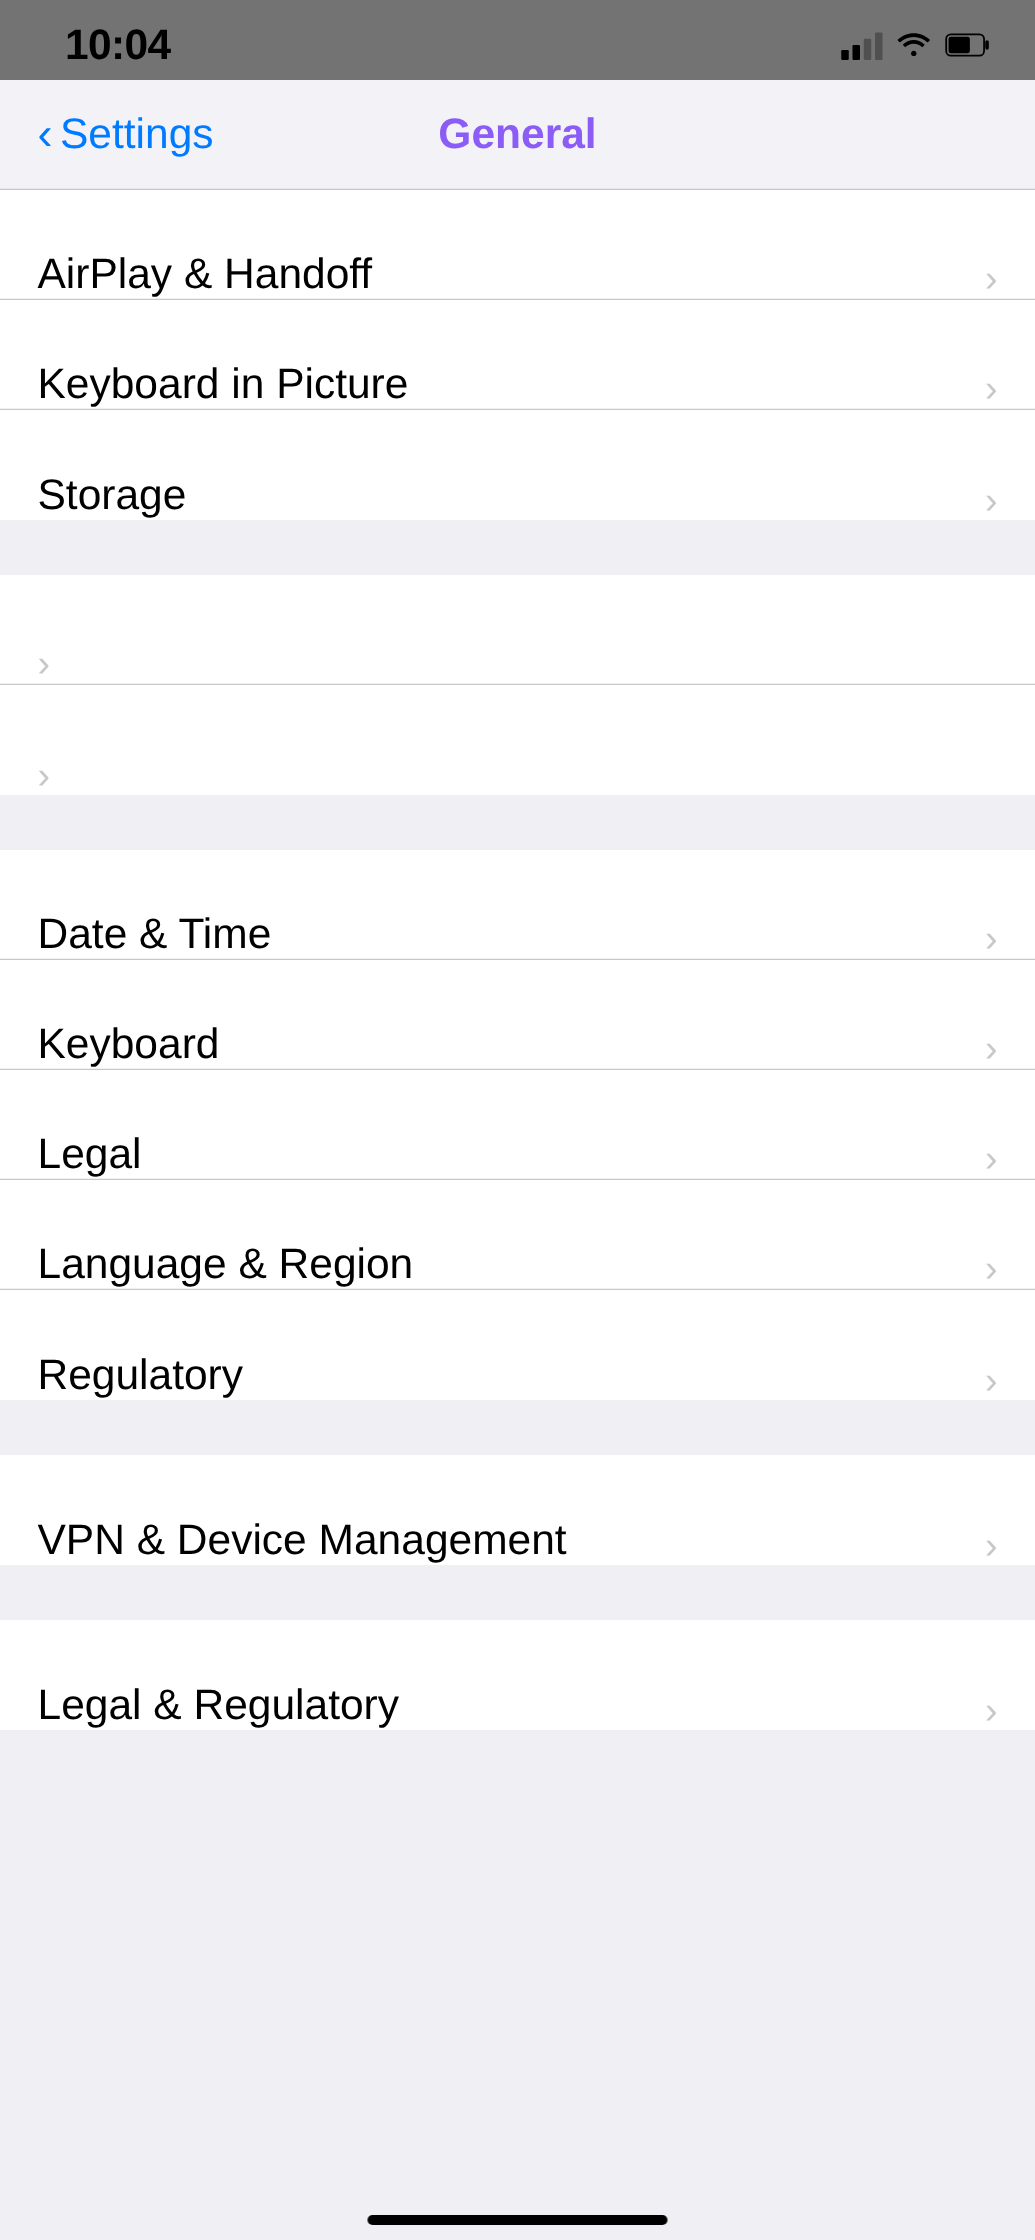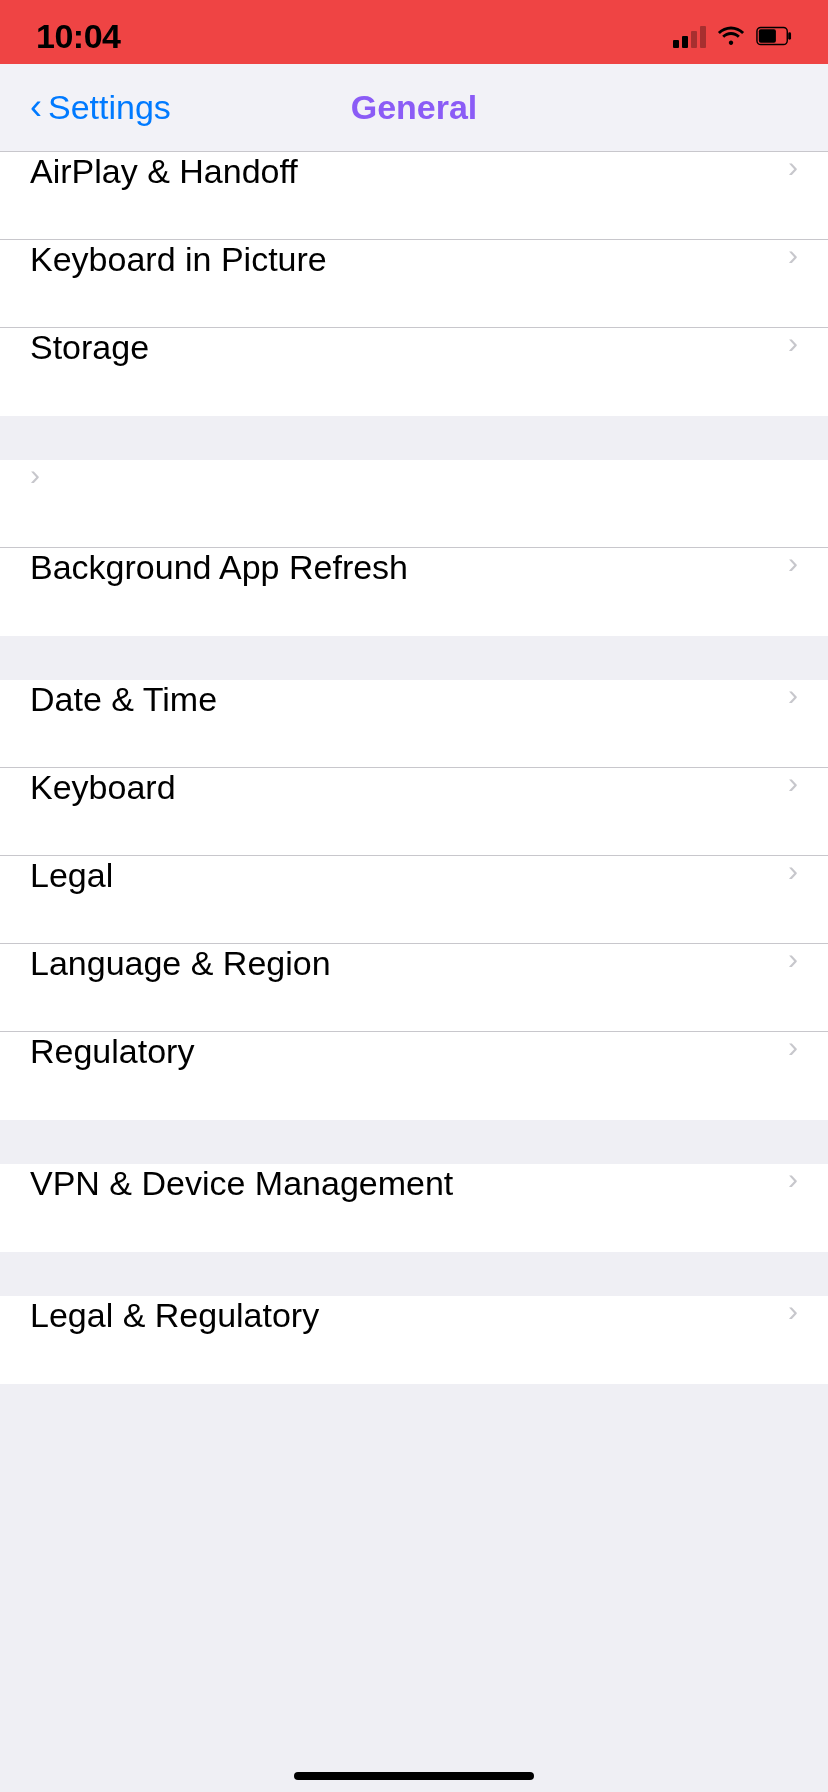--- a/index.html
+++ b/index.html
@@ -11,22 +11,22 @@
       background: #efeff4;
       font-family: -apple-system, 'SF Pro Text', 'Helvetica Neue', sans-serif;
       overflow-x: hidden;
     }
 
     
     .status-bar {
       display: flex;
       justify-content: space-between;
       align-items: center;
-      padding: 18px 36px 10px 36px;
-      background: #ef4444;
+      padding: 18px 36px 10px 52px;
+      background: #737373;
       height: 64px;
     }
 
     .status-time {
       font-size: 34px;
       font-weight: 600;
       color: #000;
       letter-spacing: -0.5px;
     }
 
@@ -114,21 +114,21 @@
       height: 44px;
       background: #efeff4;
     }
 
     .list-group {
       background: #fff;
     }
 
     .list-item {
       display: flex;
-      align-items: flex-start;
+      align-items: flex-end;
       justify-content: space-between;
       padding: 0 30px 0 30px;
       height: 88px;
       background: #fff;
       border-bottom: 1px solid #c8c7cc;
       cursor: pointer;
     }
 
     .list-item:last-child {
       border-bottom: none;
@@ -213,21 +213,20 @@
     </div>
   </div>
 
   <div class="section-divider"></div>
 
   <div class="list-group">
     <div class="list-item">
       <span class="list-item-chevron">›</span>
     </div>
     <div class="list-item">
-      <span class="list-item-label">Background App Refresh</span>
       <span class="list-item-chevron">›</span>
     </div>
   </div>
 
   <div class="section-divider"></div>
 
   <div class="list-group">
     <div class="list-item">
       <span class="list-item-label">Date &amp; Time</span>
       <span class="list-item-chevron">›</span>

